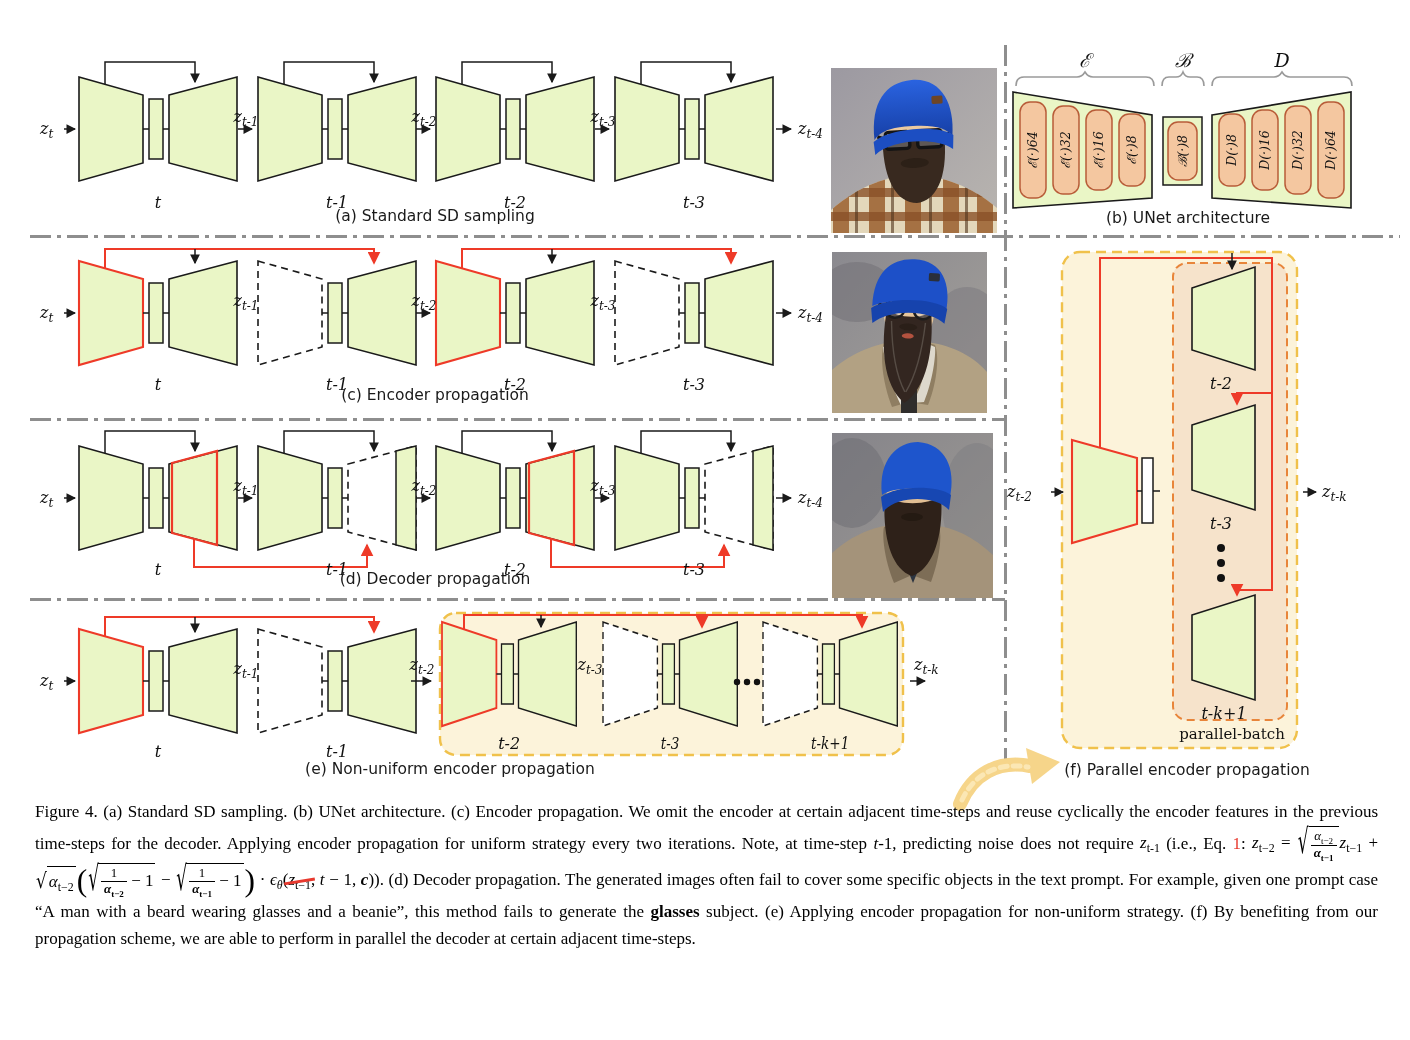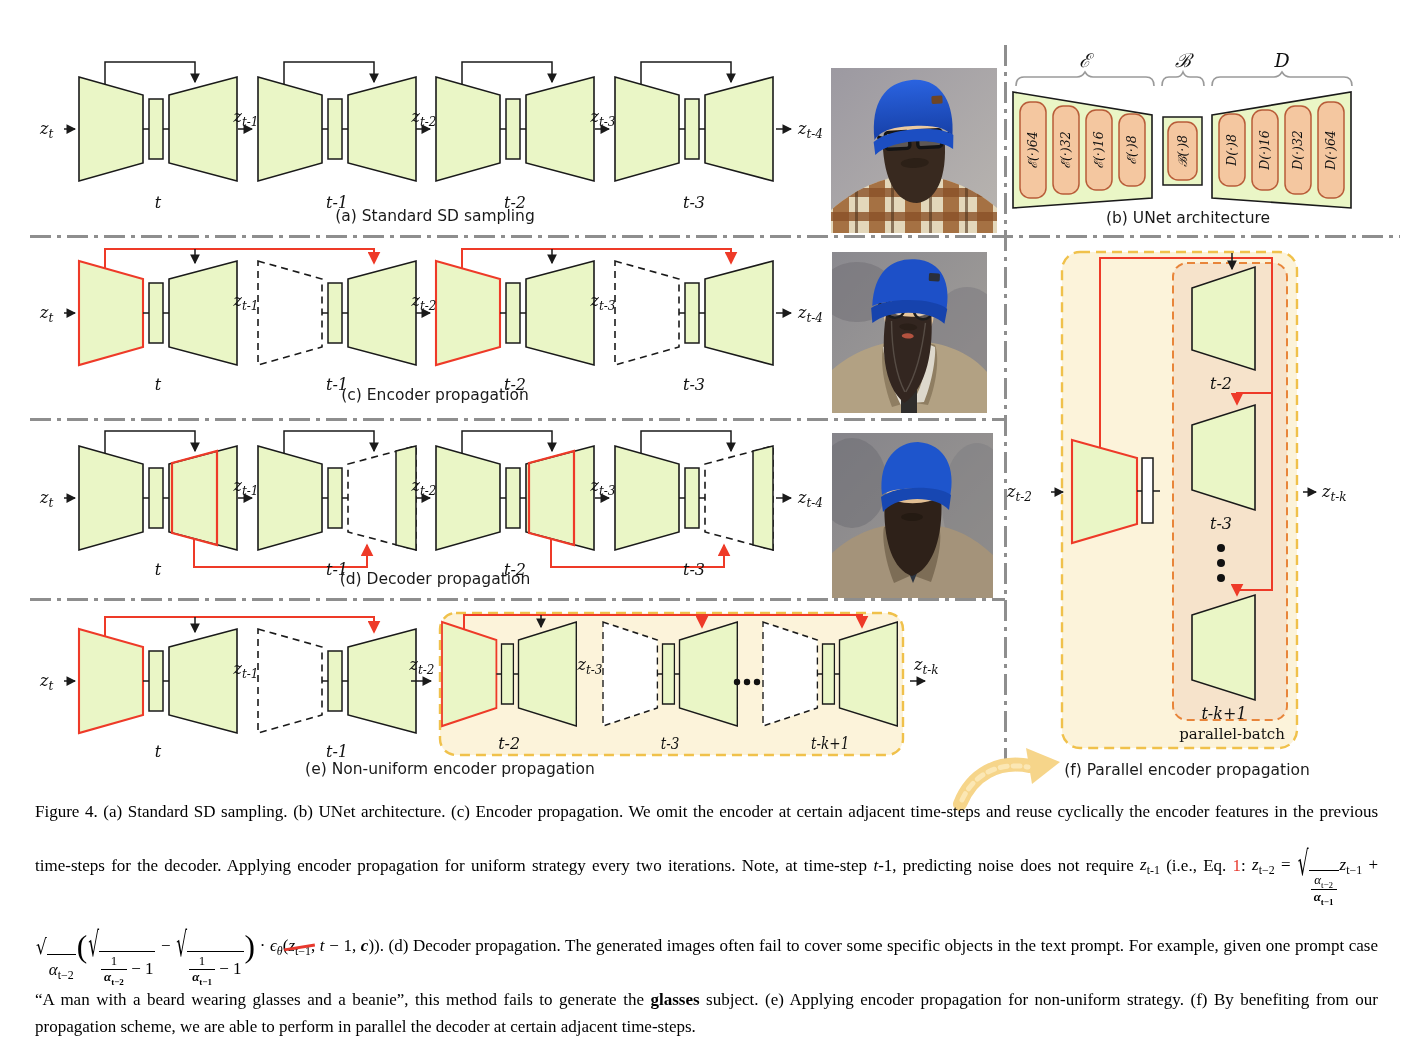--- a/index.html
+++ b/index.html
@@ -47,21 +47,21 @@
   .red{color:#e8392e;}
   .nw{white-space:nowrap;}
   .frac{display:inline-flex;flex-direction:column;text-align:center;vertical-align:middle;
         font-size:0.76em;line-height:1.15;}
   .fn{display:block;border-bottom:1.3px solid #000;padding:0 3px;}
   .fd{display:block;padding:0 3px;font-weight:bold;}
   .sqrt{display:inline-flex;align-items:center;vertical-align:middle;margin:0 1px;}
   .rs{font-family:"DejaVu Sans",sans-serif;line-height:1;}
   .sqrt.t .rs{transform:scaleY(2.0);transform-origin:50% 62%;}
   .sqrt.s .rs{transform:scaleY(1.25);transform-origin:50% 62%;}
-  .rb{border-top:1.4px solid #000;padding:2px 2px 0 2px;margin-top:44px;}
+  .rb{border-top:1.4px solid #000;padding:2px 2px 0 2px;}
   .bigp{font-size:1.85em;vertical-align:middle;font-weight:400;line-height:0;}
   .struck{position:relative;display:inline-block;}
   .struck:after{content:"";position:absolute;left:-4px;right:-4px;top:46%;height:2.6px;
         background:#e8392e;transform:rotate(-9deg);}
 </style>
 </head>
 <body>
 
 <div class="page">
 

